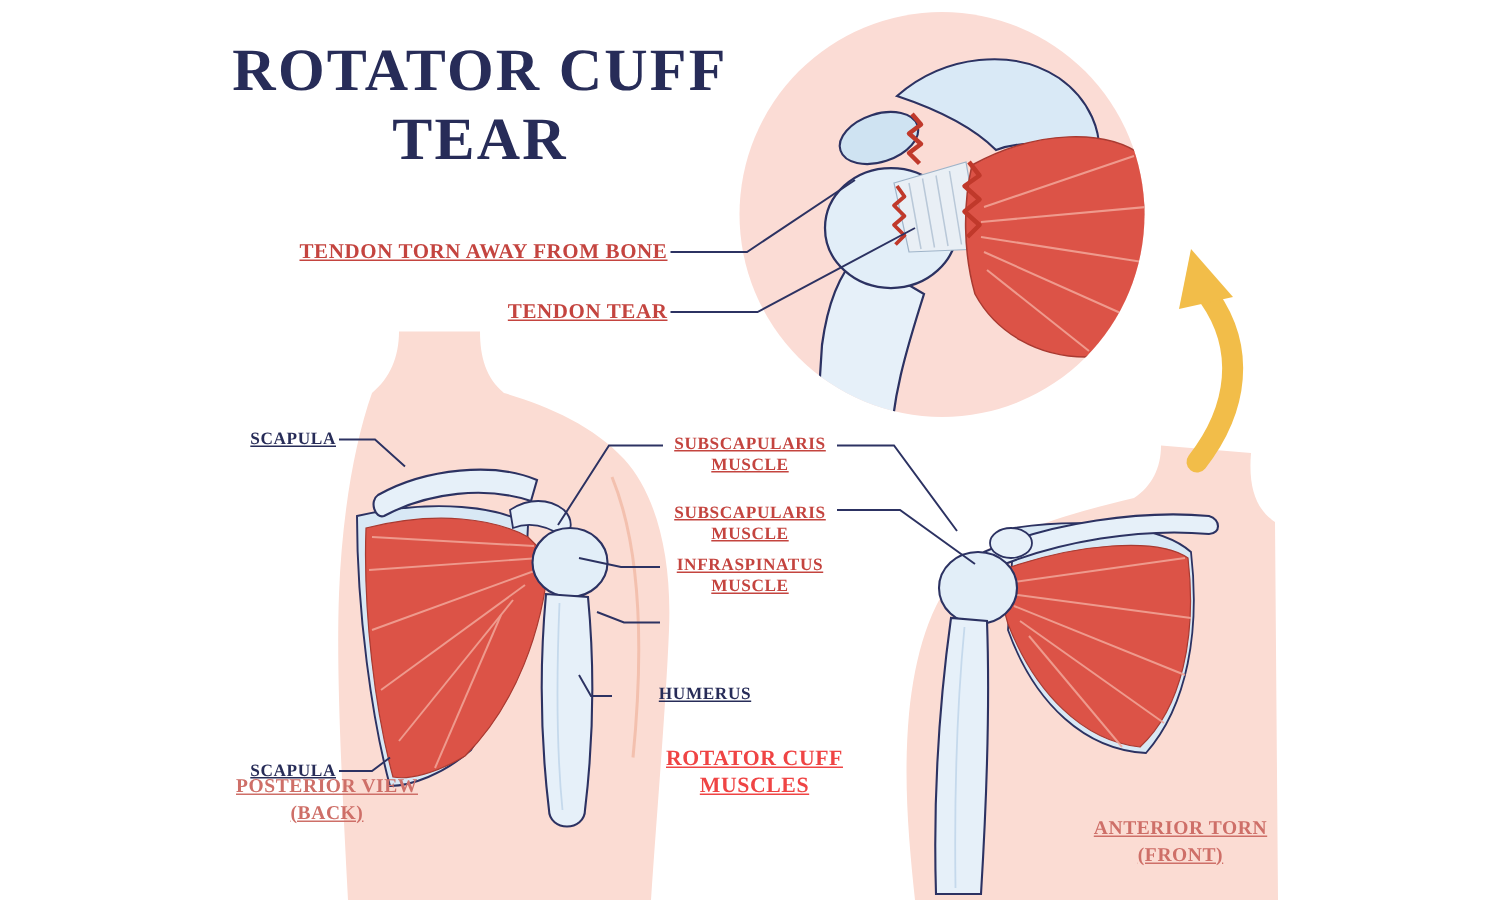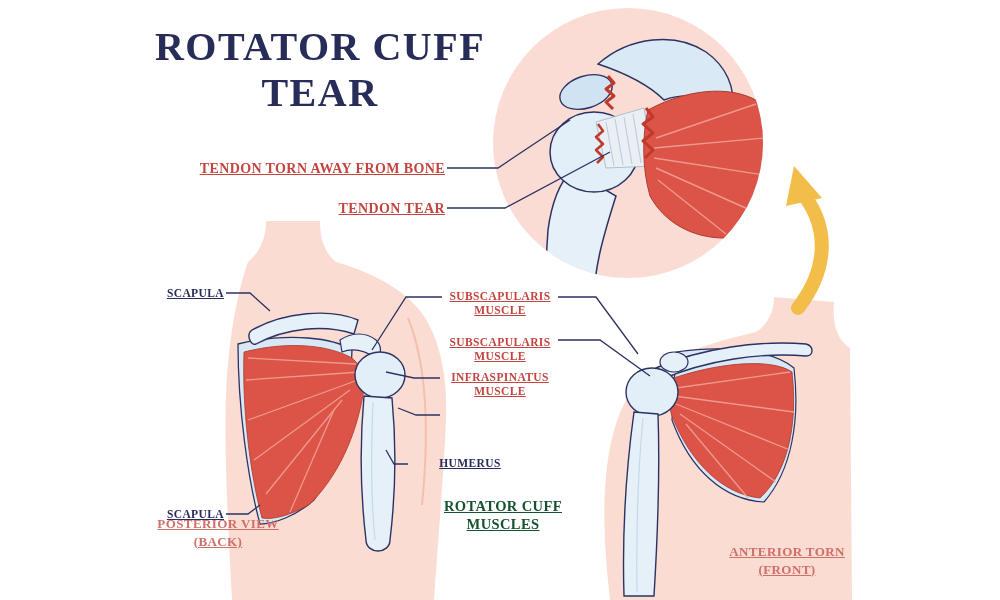--- a/index.html
+++ b/index.html
@@ -6,21 +6,21 @@
   .stage{position:relative;width:1000px;height:600px;background:#ffffff;overflow:hidden;
          font-family:"Liberation Serif","DejaVu Serif",serif;}
   .abs{position:absolute;}
   .lbl{font-weight:bold;letter-spacing:.4px;line-height:1.2;text-decoration:underline;}
   .title{left:140px;top:24px;width:360px;text-align:center;font-size:40px;line-height:46px;
          letter-spacing:1.5px;color:#272c58;font-weight:bold;}
   .inset-lbl{left:150px;width:295px;text-align:right;font-size:14px;color:#c4443f;}
   .side-lbl{width:66px;text-align:right;font-size:11.5px;color:#272c58;}
   .mid-lbl{left:442px;width:116px;text-align:center;font-size:11.5px;color:#c4443f;}
   .humerus-lbl{left:410px;width:120px;text-align:center;font-size:11.5px;color:#272c58;}
-  .rc-lbl{left:428px;width:150px;text-align:center;font-size:14.5px;color:#14532d;line-height:1.25;}
+  .rc-lbl{left:428px;width:150px;text-align:center;font-size:14.5px;color:#ef4444;line-height:1.25;}
   .caption{width:140px;text-align:center;font-size:13px;color:#ce6f68;line-height:1.35;}
   svg{position:absolute;left:0;top:0;}
 </style>
 </head>
 <body>
 
 <div class="stage">
 
   <svg width="1000" height="600" viewBox="0 0 1000 600">
     <defs>

